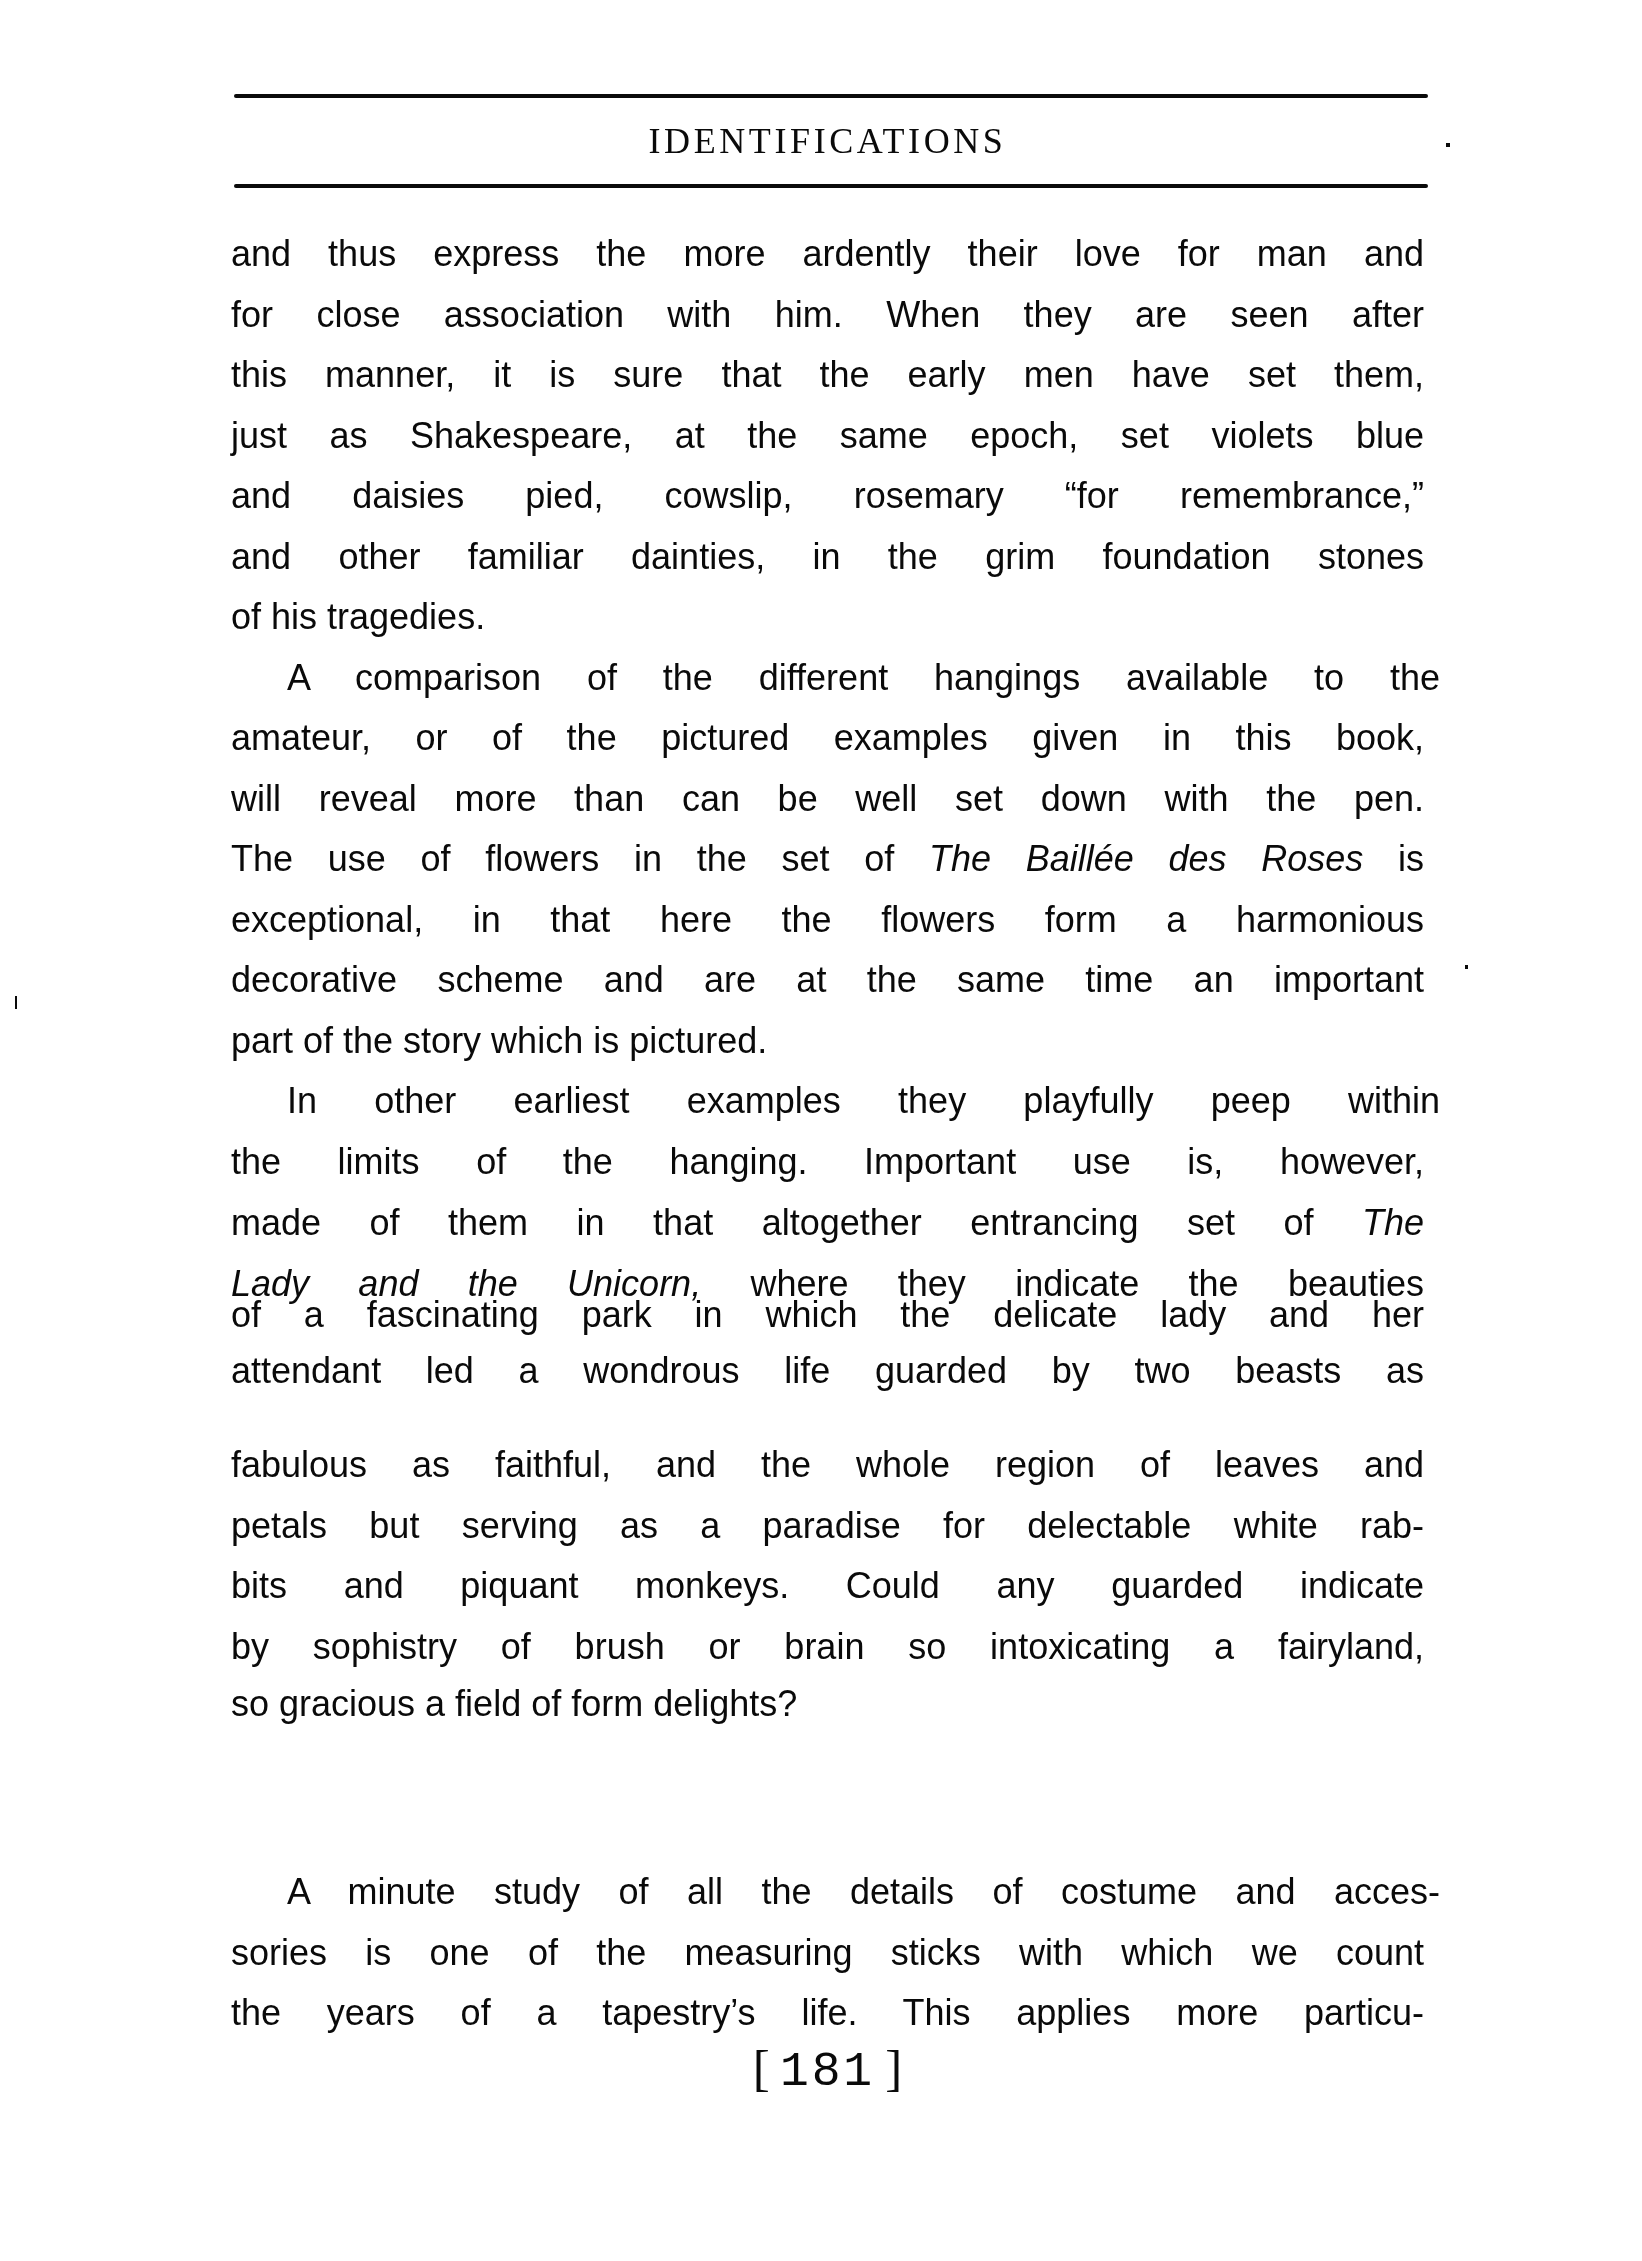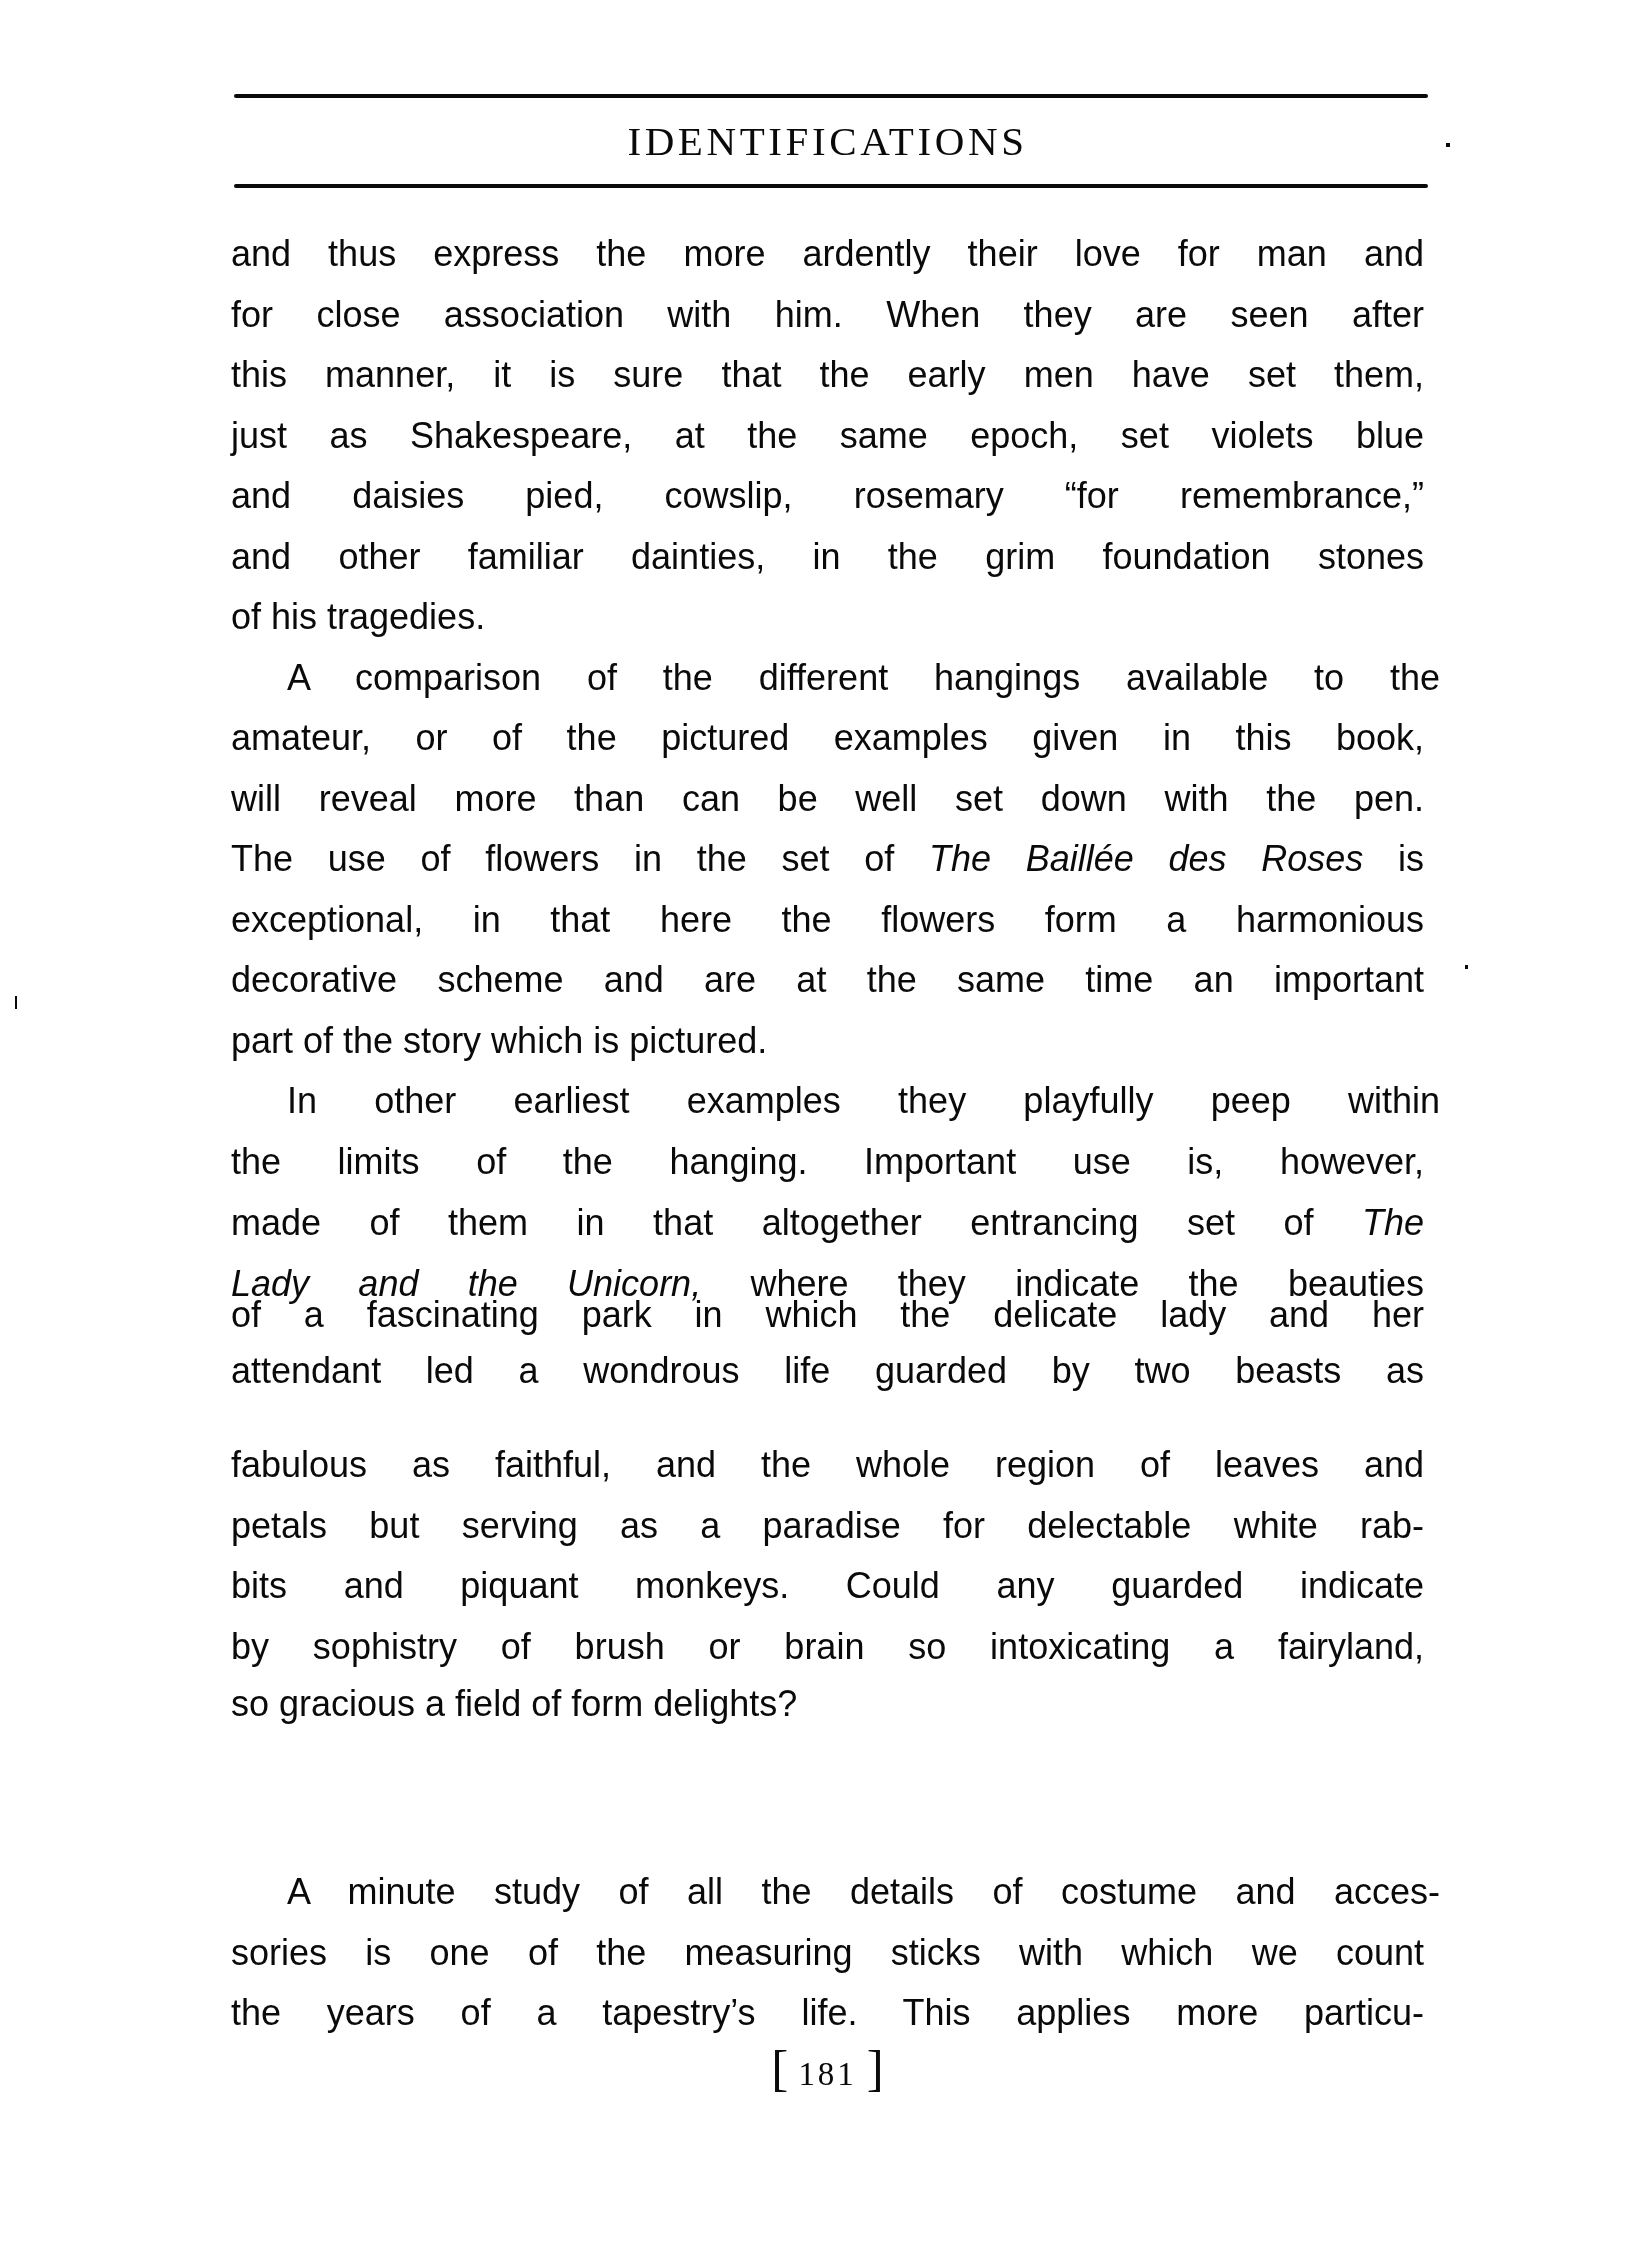--- a/index.html
+++ b/index.html
@@ -4,21 +4,21 @@
 <style>
   html, body { margin: 0; padding: 0; background: #ffffff; }
   body { width: 1643px; height: 2261px; position: relative; overflow: hidden; }
   .page { position: absolute; left: 0; top: 0; width: 1643px; height: 2261px; background: #ffffff; color: #0a0a0a; }
   .rule { position: absolute; left: 234px; width: 1194px; height: 4.4px; background: #0a0a0a; border-radius: 2.2px; }
   .rule.top { top: 94px; }
   .rule.bottom { top: 184px; height: 3.6px; }
   .running-head {
     position: absolute; left: 231px; width: 1193px; top: 116px; height: 51px;
     text-align: center; font-family: "Liberation Serif", "DejaVu Serif", serif;
-    font-size: 41px; letter-spacing: 3.6px; line-height: 51px;
+    font-size: 36px; letter-spacing: 3.6px; line-height: 51px;
   }
   .body-line {
     position: absolute; left: 231px; width: 1193px; height: 61px;
     font-family: Liberation Sans, sans-serif;
     font-size: 36px; line-height: 61px; white-space: nowrap;
     text-align: justify; text-align-last: justify;
   }
   .body-line.last { text-align-last: left; }
   .body-line.indent { left: 287px; width: 1153px; }
   .body-line .it { font-style: italic; }
@@ -26,21 +26,21 @@
     position: absolute; left: 231px; width: 1193px; top: 1787px; height: 44px;
     text-align: center; font-family: "Liberation Serif", "DejaVu Serif", serif;
     font-size: 38px; letter-spacing: 1.5px; line-height: 44px;
   }
   .folio {
     position: absolute; left: 231px; width: 1193px; top: 2039px; height: 58px;
     text-align: center; font-family: "Liberation Serif", "DejaVu Serif", serif;
     font-size: 44px; line-height: 58px;
   }
   .folio .bracket { font-size: 51px; }
-  .folio .num { font-size: 33px; letter-spacing: 2.9px; padding: 0 10.2px; }
+  .folio .num { font-size: 48px; letter-spacing: 2.9px; padding: 0 10.2px; font-family: Liberation Mono, monospace; }
   .speck { position: absolute; background: #0a0a0a; }
 </style>
 </head>
 <body>
 
 <div class="page">
 
   <div class="rule top"></div>
   <div class="running-head">IDENTIFICATIONS</div>
   <div class="rule bottom"></div>

